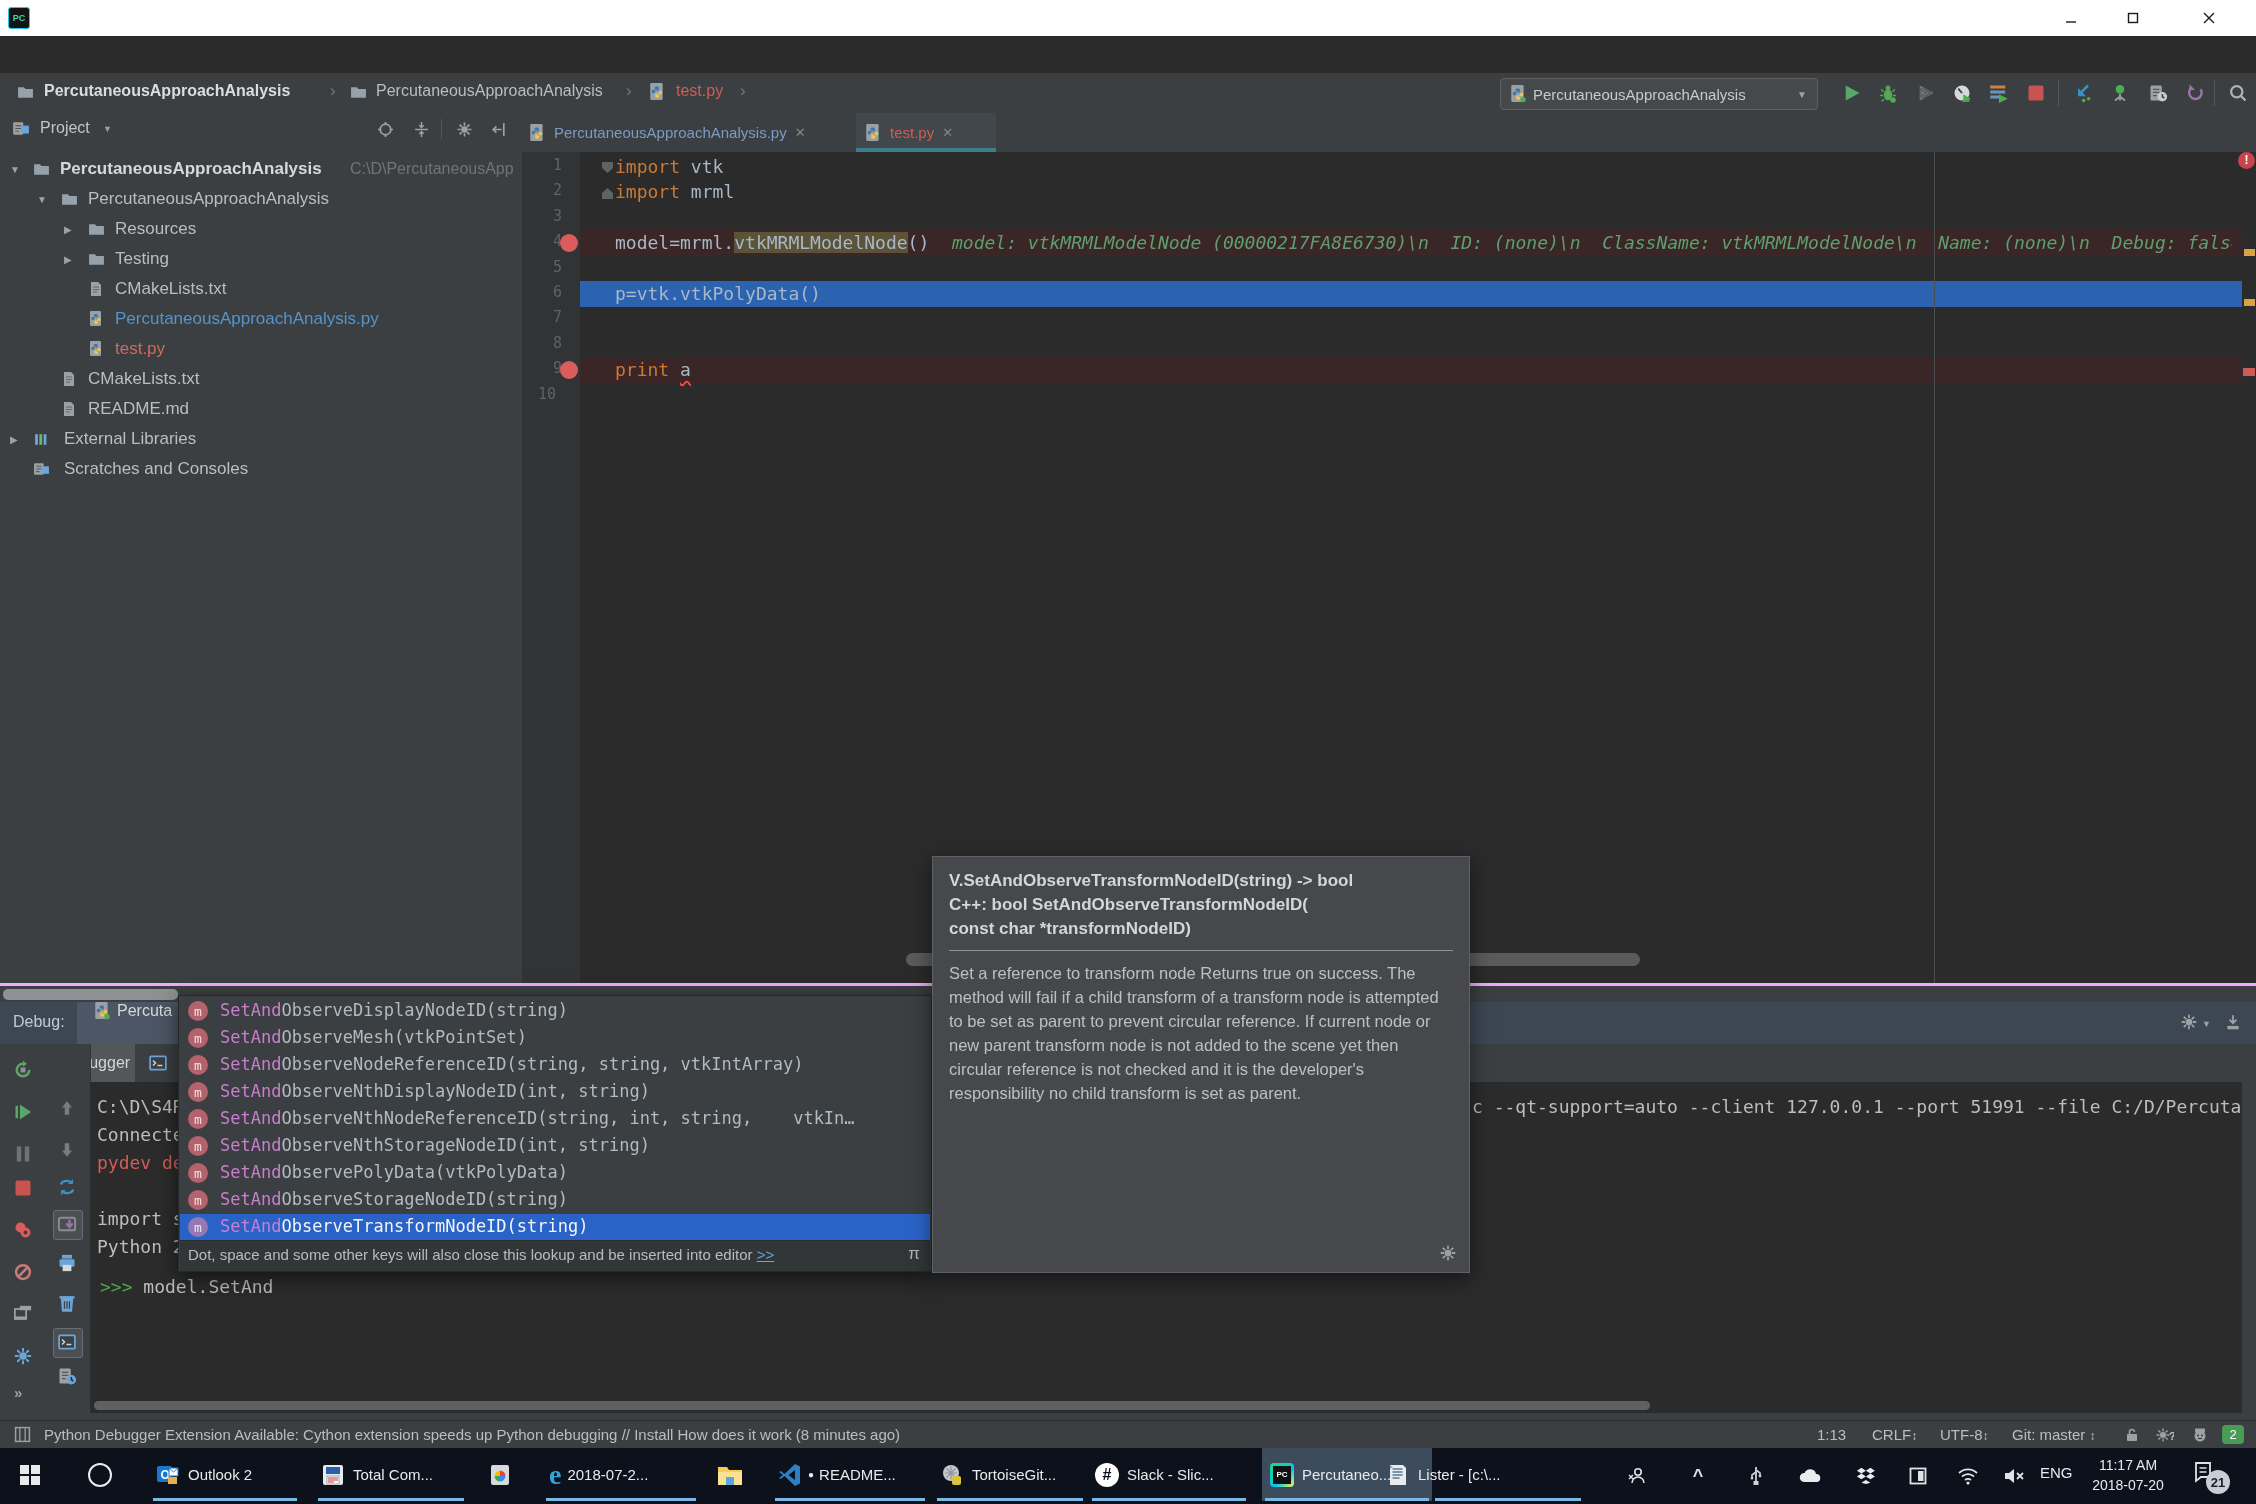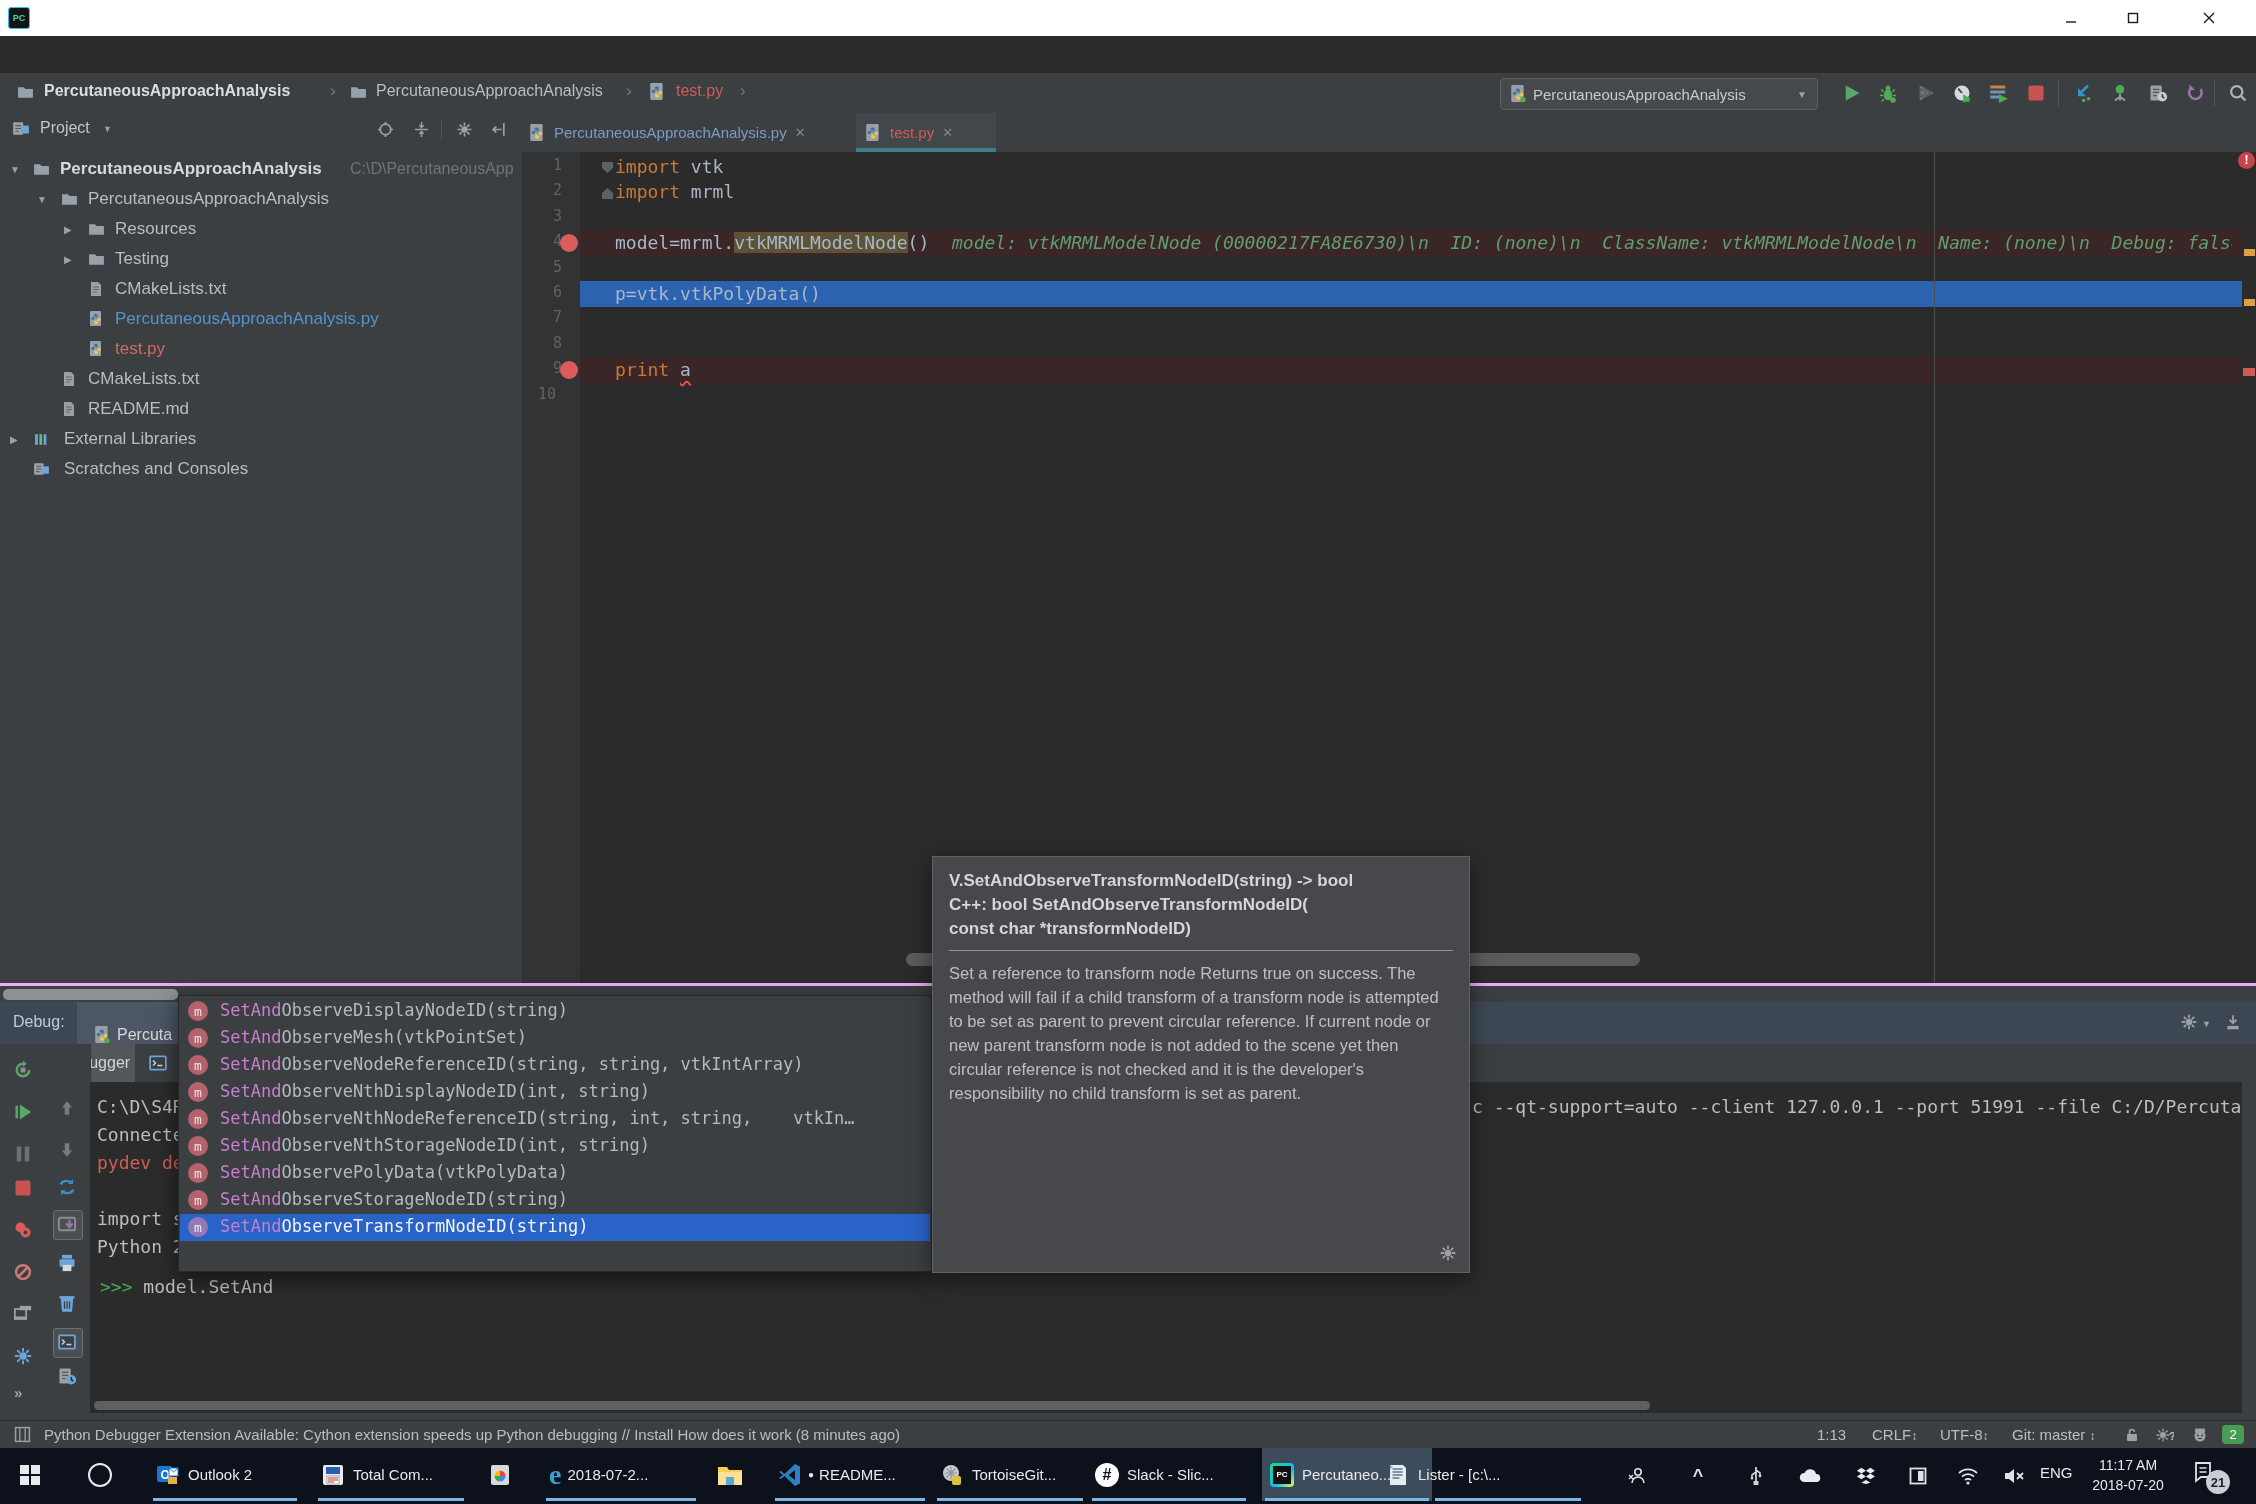--- a/index.html
+++ b/index.html
@@ -50,21 +50,21 @@
   .dbgval{color:#5f9f6f;font-style:italic}
   .wavy{text-decoration:underline;text-decoration-style:wavy;text-decoration-color:#ff4b47;text-underline-offset:4px}
   .bp{width:18px;height:18px;border-radius:50%;background:#db5c5c}
   .foldmk{width:11px;height:11px;background:#5d6265;clip-path:polygon(0 0,100% 0,100% 55%,50% 100%,0 55%)}
   .marginline{left:1412px;top:0;width:1px;height:831px;background:#4a4e50;z-index:2}
   .hthumb{border-radius:7px;background:#585c5e;z-index:5}
   .stripe-mark{z-index:6}
   
   .dbgpanel{left:0;top:983px;width:2256px;height:437px;background:#3c3f41;border-top:3px solid #f0abfc}
   .dbg-hdr{left:0;top:16px;width:2256px;height:42px;background:#3d4754}
-  .dbg-session{left:77px;top:0;width:101px;height:42px;background:#4c5664;display:flex;align-items:flex-end;overflow:hidden}
+  .dbg-session{left:77px;top:0;width:101px;height:42px;background:#4c5664;display:flex;align-items:flex-start;overflow:hidden}
   .dbg-tabrow{left:0;top:58px;width:2256px;height:38px;background:#3c3f41}
   .dtab{top:0;height:38px;display:flex;align-items:center;justify-content:center;font-size:16px;color:#d3d5d7}
   .toolcol{background:#3c3f41}
   .selbox{border:1px solid #6a6e72;background:#4b4f52;border-radius:3px}
   .console{left:90px;top:96px;width:2152px;height:331px;background:#2b2b2b}
   .cline{font-size:18px;font-family:"DejaVu Sans Mono",monospace;white-space:pre;color:#bbbdbf}
   .cline.red{color:#cf5e56}
   .prompt{color:#4ea24e}
   
   .lookup{left:178px;top:995px;width:752px;height:275px;background:#3b3f41;border:1px solid #26292b;box-shadow:0 6px 20px rgba(0,0,0,.55);z-index:40}
@@ -635,20 +635,24 @@
         <span class="ltext"><span class="lmatch">SetAnd</span><span>ObservePolyData(vtkPolyData)</span></span>
       </div>
     <div class="abs lrow" style="top:191px">
         <span class="micon">m</span>
         <span class="ltext"><span class="lmatch">SetAnd</span><span>ObserveStorageNodeID(string)</span></span>
       </div>
     <div class="abs lrow sel" style="top:218px">
         <span class="micon purple">m</span>
         <span class="ltext"><span class="lmatch">SetAnd</span><span>ObserveTransformNodeID(string)</span></span>
       </div>
+    <div class="abs lfoot">
+      <span class="abs" style="left:8px;top:5px"><span>Dot, space and some other keys will also close this lookup and be inserted into editor </span><span class="link">&gt;&gt;</span></span>
+      <span class="abs" style="right:10px;top:3px;font-size:17px;color:#b0b3b5">π</span>
+    </div>
   </div>
 
   <div class="abs docpopup">
     <div class="docsig">V.SetAndObserveTransformNodeID(string) -&gt; bool</div>
     <div class="docsig">C++: bool SetAndObserveTransformNodeID(</div>
     <div class="docsig">const char *transformNodeID)</div>
     <div class="docdiv"></div>
     <div class="docbody">Set a reference to transform node Returns true on success. The method will fail if a child transform of a transform node is attempted to be set as parent to prevent circular reference. If current node or new parent transform node is not added to the scene yet then circular reference is not checked and it is the developer's responsibility no child transform is set as parent.</div>
     <span class="abs" style="right:12px;bottom:10px">
         <svg width="18" height="18" viewBox="0 0 16 16">

